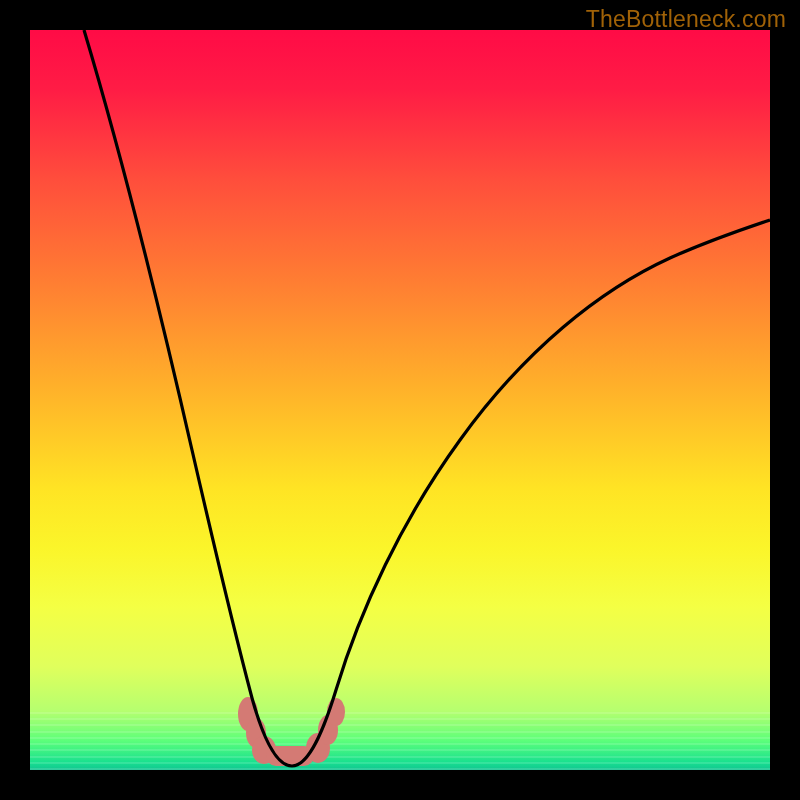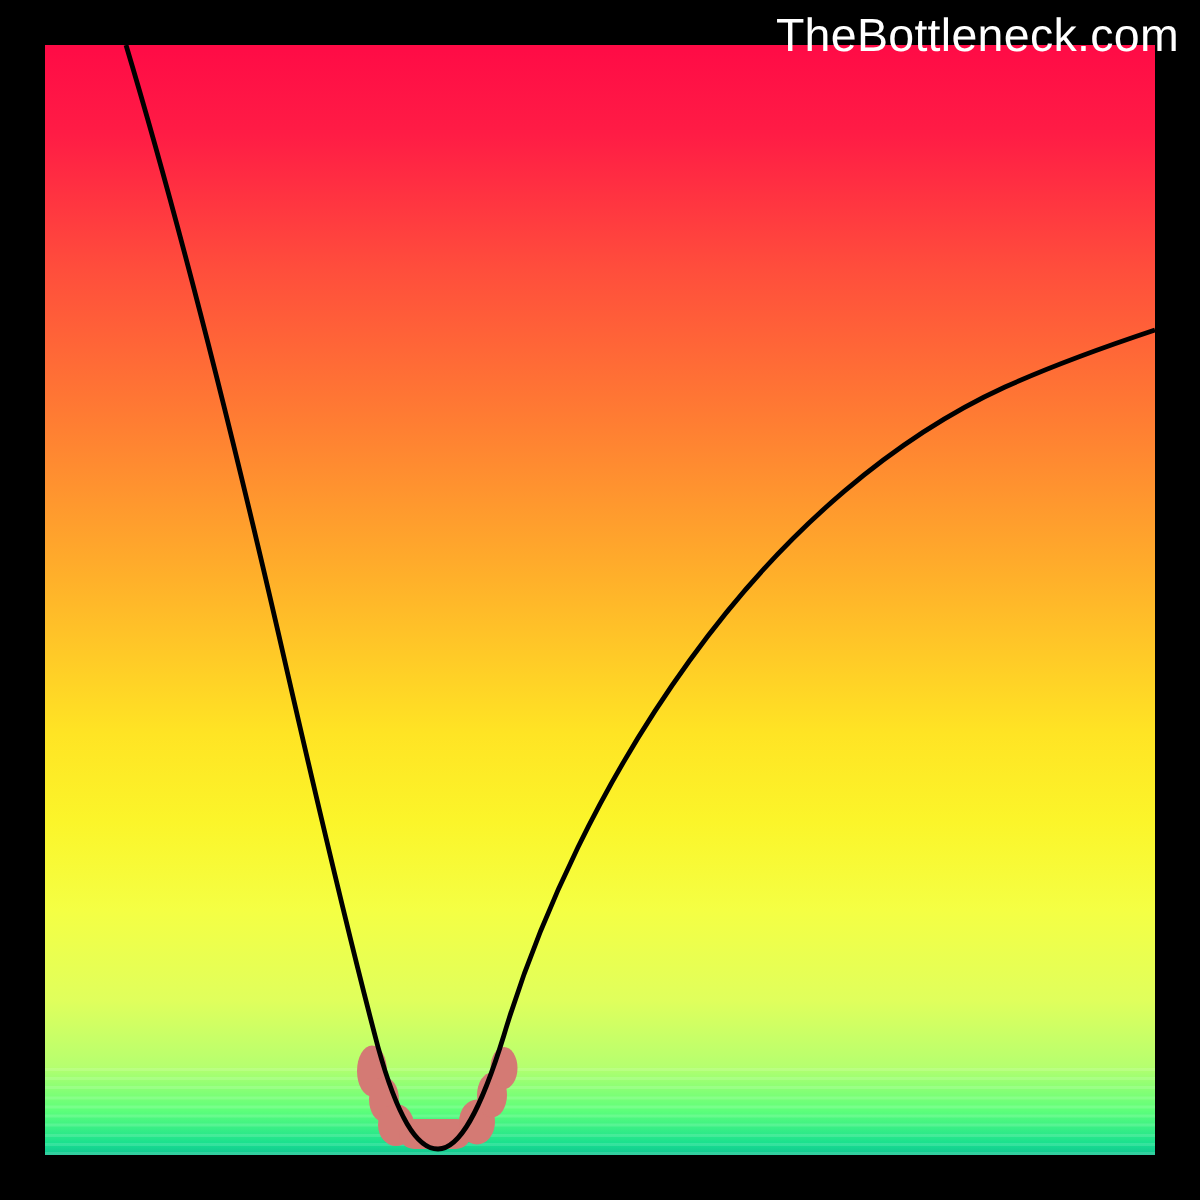--- a/index.html
+++ b/index.html
@@ -61,22 +61,22 @@
     background: rgba(255,255,255,0.5);
   }
   .curve-svg {
     position: absolute;
     inset: 0;
   }
   .watermark {
     position: absolute;
     top: 6px;
     right: 14px;
-    color: #ffffff;
-    font-size: 31px;
+    color: #a16207;
+    font-size: 23px;
     letter-spacing: 0.2px;
   }
 </style>
 </head>
 <body>
 
 <div class="frame">
 
   <div class="plot-area">
     <div class="gradient"></div>

